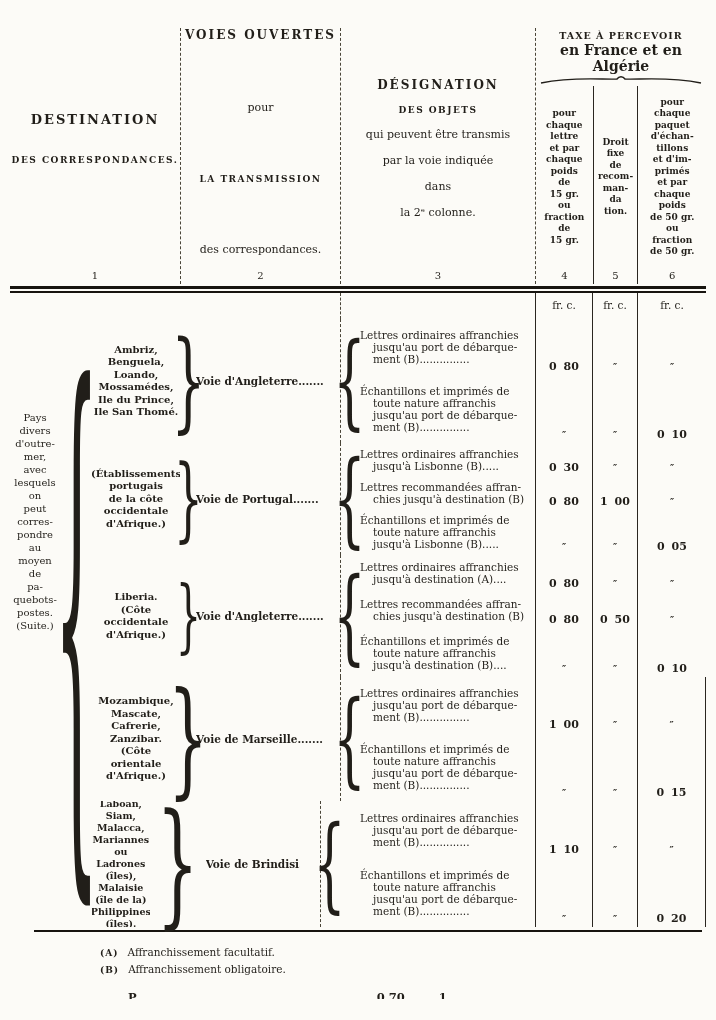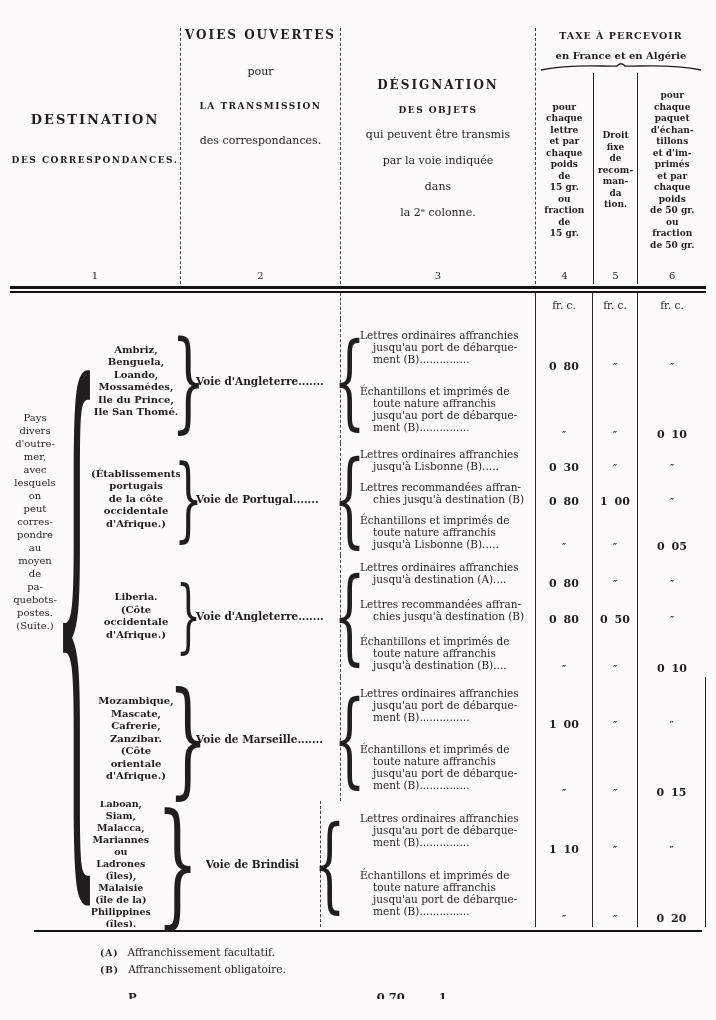--- a/index.html
+++ b/index.html
@@ -15,30 +15,30 @@
 
   
   .thead{
     display:flex;
     margin:28px 0 0 10px;
     width:696px;height:256px;
     position:relative;
   }
   .hc{position:relative; box-sizing:border-box;}
   .hc1{width:170px; display:flex; flex-direction:column; align-items:center; justify-content:center; gap:28px; padding-bottom:36px;}
-  .hc2{width:160px; border-left:1px dashed #4a4538; display:flex; flex-direction:column; align-items:center; justify-content:flex-start; gap:23px; padding-bottom:28px;}
+  .hc2{width:160px; border-left:1px dashed #4a4538; display:flex; flex-direction:column; align-items:center; justify-content:space-between; gap:23px; padding-bottom:28px;}
   .hc3{width:195px; border-left:1px dashed #4a4538; display:flex; flex-direction:column; align-items:center; justify-content:center; gap:13px; padding:10px 0 26px 0;}
   .hc-tax{width:171px; border-left:1px dashed #4a4538; display:flex; flex-direction:column;}
   .h-title{font-size:13px; font-weight:bold; letter-spacing:2px;}
   .h-sc{font-size:9px; font-weight:bold; letter-spacing:1.5px;}
   .h-rm{font-size:11px;}
   .h-num{position:absolute; bottom:3px; left:0; right:0; text-align:center; font-size:10px;}
   .tax-title{padding-top:2px; text-align:center;}
   .tax-title .t1{font-size:9.5px; font-weight:bold; letter-spacing:1px;}
-  .tax-title .t2{font-size:10px; font-weight:bold; margin-top:9px;}
+  .tax-title .t2{font-size:14px; font-weight:bold; margin-top:1px;}
   .hbrace{display:block; margin:1px auto 0 auto;}
   .tax-cols{flex:1; display:flex; margin-top:2px;}
   .tax-col{position:relative; box-sizing:border-box; display:flex; flex-direction:column; padding-bottom:16px;}
   .tax-col .taxtext{flex:1; display:flex; align-items:center; justify-content:center; text-align:center; font-size:9px; line-height:11.5px; font-weight:bold;}
   .t4{width:57px;}
   .t5{width:45px; border-left:1px solid #2a2620;}
   .t6{width:69px; border-left:1px solid #2a2620;}
 
   .dblrule{
     margin:2px 0 0 10px; width:696px; height:2px;

